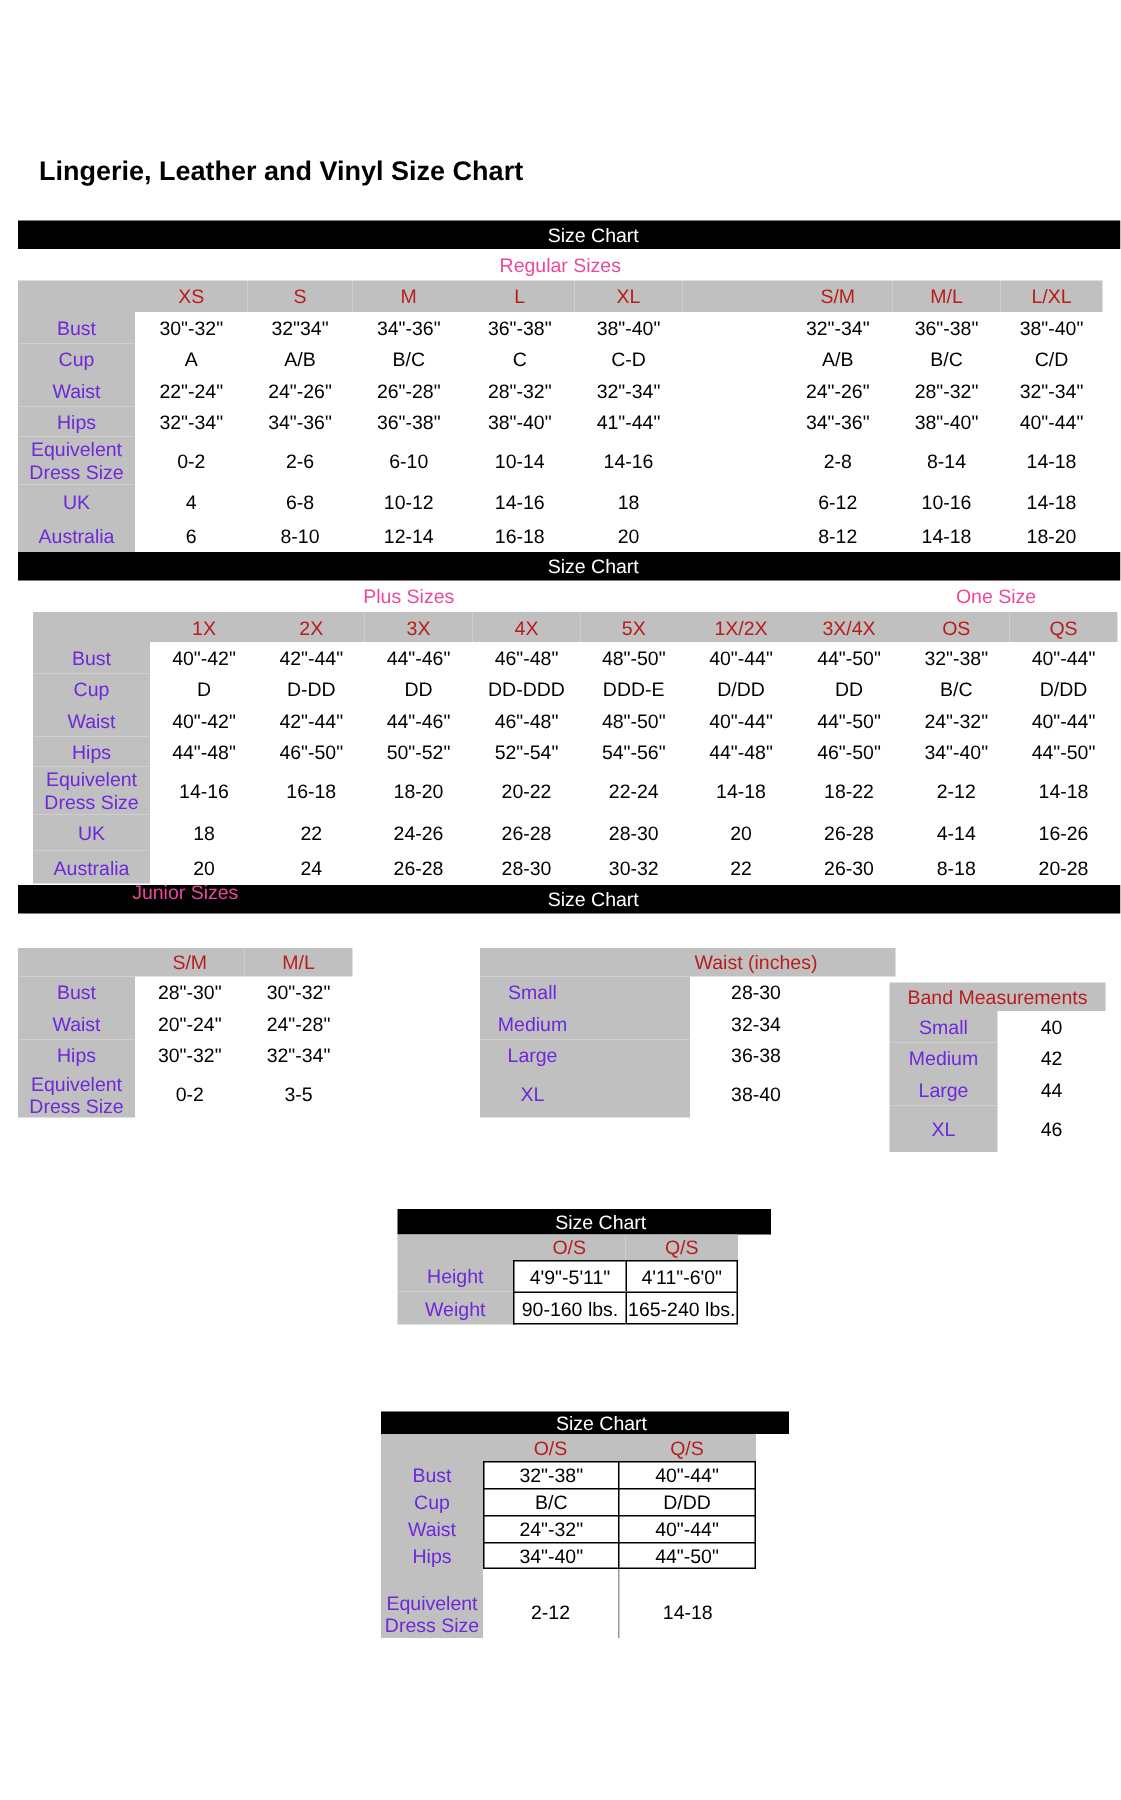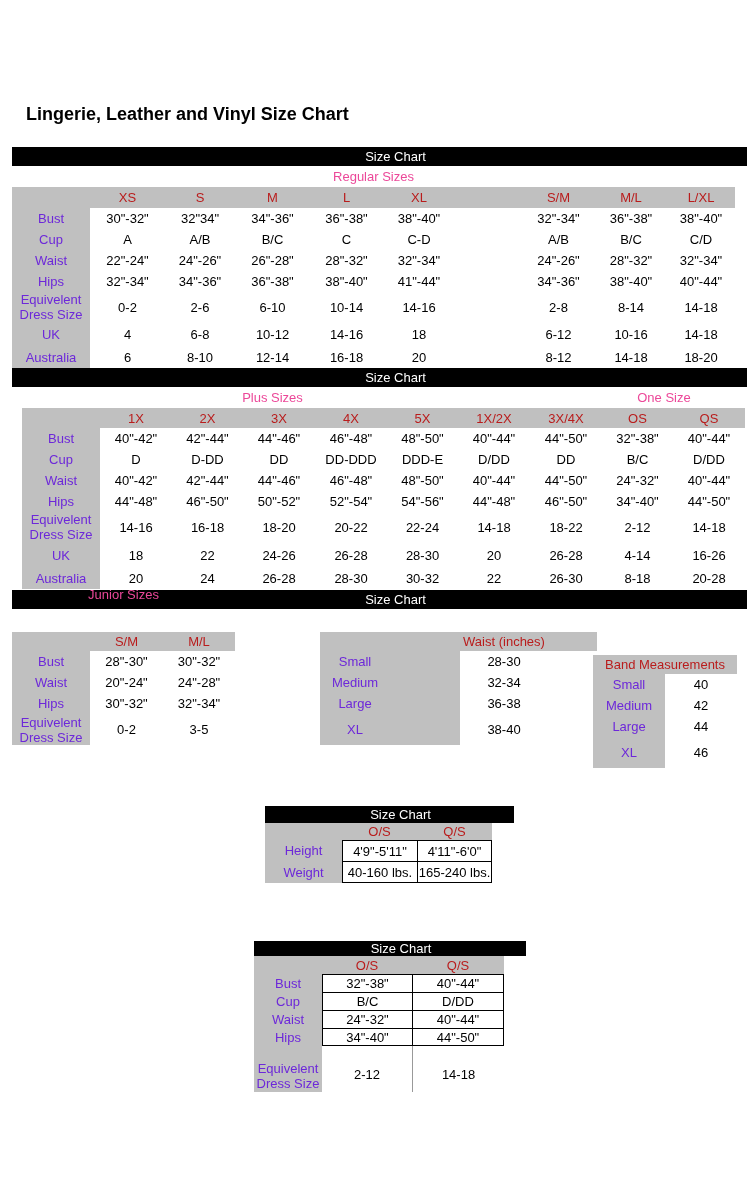--- a/index.html
+++ b/index.html
@@ -286,21 +286,21 @@
     <span>Size Chart</span>
   </div>
   <div class="grid" id="grid-hosiery">
       <div class="hdr"></div>
       <div class="hdr">O/S</div>
       <div class="hdr">Q/S</div>
       <div class="lbl">Height</div>
       <div class="val bv">4'9"-5'11"</div>
       <div class="val bv br">4'11"-6'0"</div>
       <div class="lbl">Weight</div>
-      <div class="val bv bb">40-160 lbs.</div>
+      <div class="val bv bb">90-160 lbs.</div>
       <div class="val bv br bb">165-240 lbs.</div>
     </div>
 
   <div class="bar" style="left:254px;top:941px;width:250px;height:15px">
     <span>Size Chart</span>
   </div>
   <div class="grid" id="grid-vivace">
       <div class="hdr"></div>
       <div class="hdr">O/S</div>
       <div class="hdr">Q/S</div>

